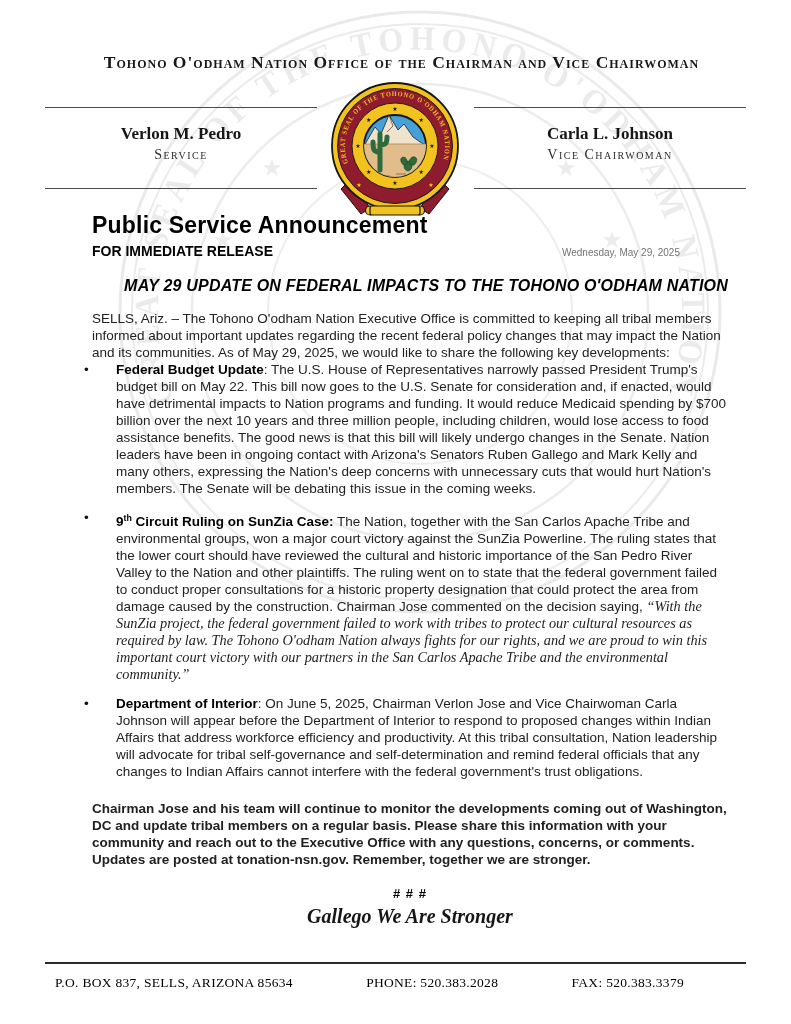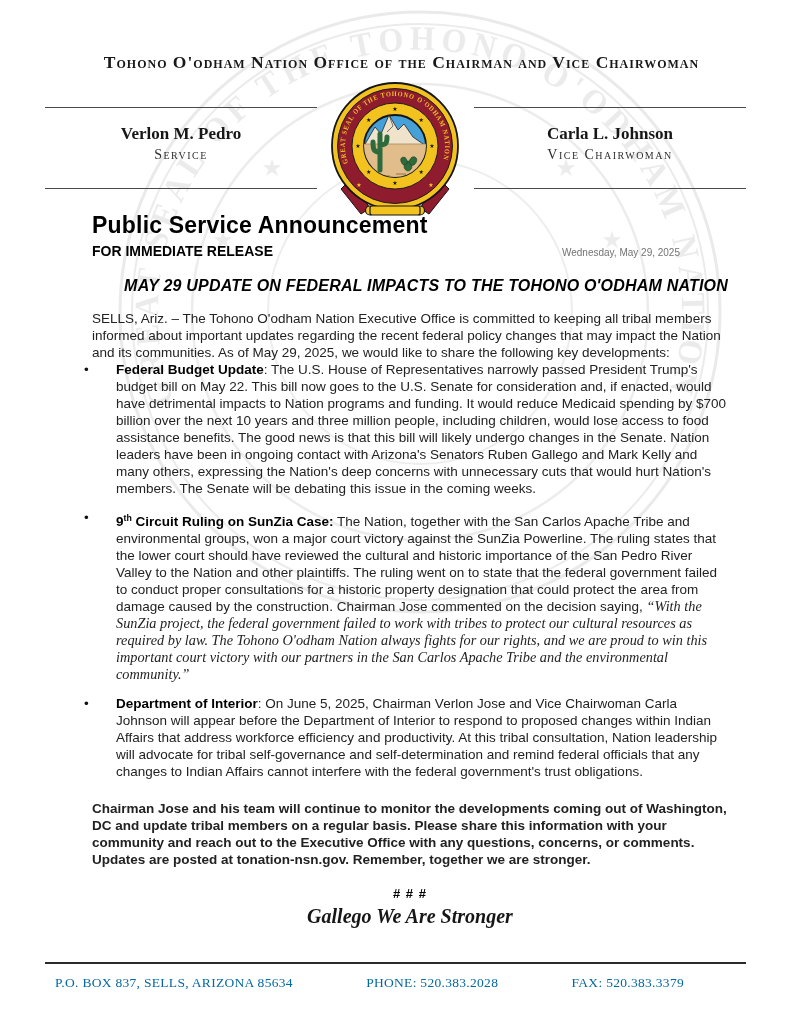--- a/index.html
+++ b/index.html
@@ -50,21 +50,21 @@
     margin-top:4px; text-align:center; font-family:"Liberation Serif", serif;
     font-style:italic; font-weight:700; font-size:20px; color:#161616;
   }
   
   .footer {
     position:absolute; top:962px; left:45px; right:45px; z-index:1;
     border-top:2px solid #2b2b2b;
   }
   .footer-inner {
     display:flex; justify-content:space-between; padding:11px 62px 0 10px;
-    font-family:"Liberation Serif", serif; font-size:13.5px; color:#0369a1; letter-spacing:0.3px;
+    font-family:"Liberation Serif", serif; font-size:13.5px; color:#000000; letter-spacing:0.3px;
   }
 </style>
 </head>
 <body>
 
 <div class="page">
 
   <svg class="watermark" width="791" height="1024" viewBox="0 0 791 1024" aria-hidden="true">
     <g opacity="0.55">
       <circle cx="420" cy="312" r="300" fill="none" stroke="#d9d9d9" stroke-width="3"></circle>

